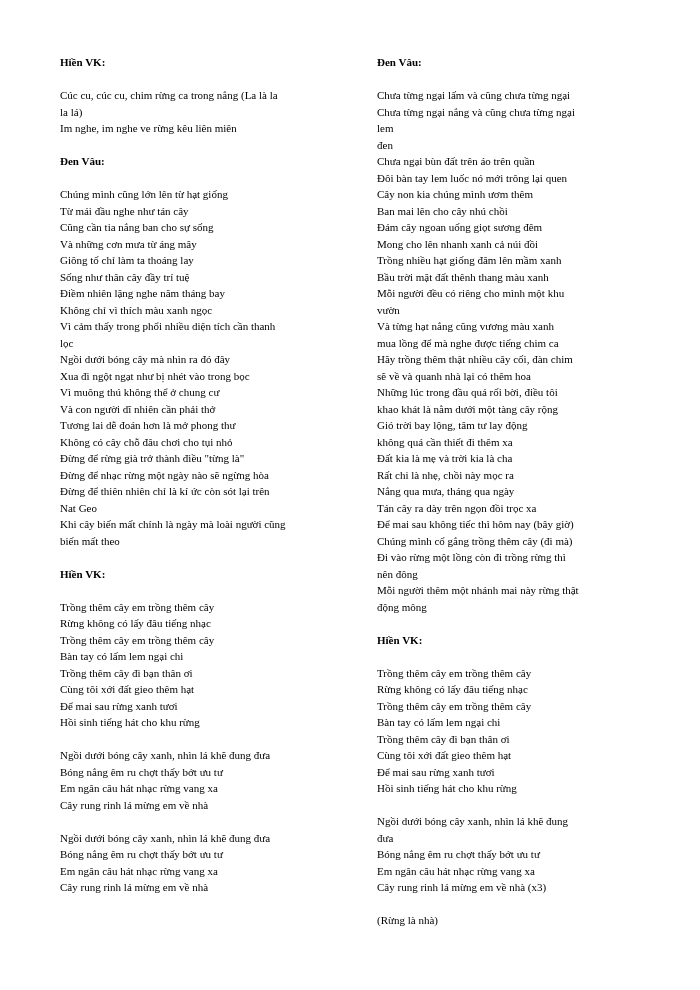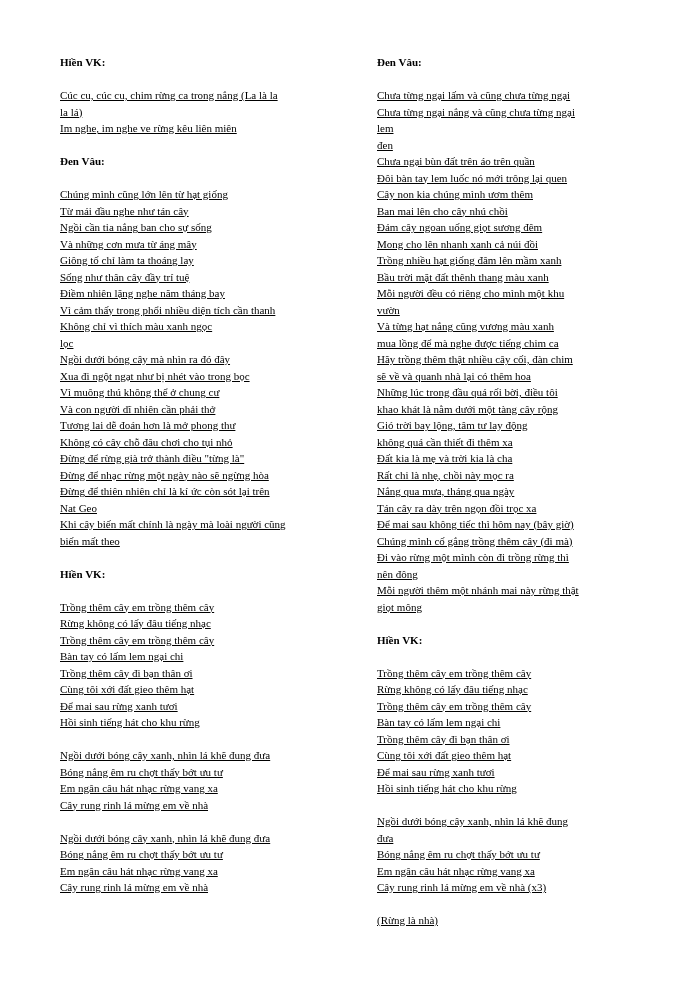--- a/index.html
+++ b/index.html
@@ -24,48 +24,47 @@
   }
   #col-left  { left: 60px;  width: 300px; }
   #col-right { left: 377px; width: 300px; }
   .heading {
     font-weight: bold;
     margin: 0 0 16.5px 0;
     white-space: nowrap;
   }
   .stanza {
     margin: 0 0 16.5px 0;
-    text-decoration: underline;
   }
   .line {
     white-space: nowrap;
   }
 </style>
 </head>
 <body>
 
 <div class="page">
   <div class="column" id="col-left">
       <div class="heading">Hiền VK:</div>
       <div class="stanza">
         <div class="line">Cúc cu, cúc cu, chim rừng ca trong nắng (La là la</div>
         <div class="line">la lá)</div>
         <div class="line">Im nghe, im nghe ve rừng kêu liên miên</div>
       </div>
       <div class="heading">Đen Vâu:</div>
       <div class="stanza">
         <div class="line">Chúng mình cũng lớn lên từ hạt giống</div>
         <div class="line">Từ mái đầu nghe như tán cây</div>
-        <div class="line">Ngồi cần tia nắng ban cho sự sống</div>
+        <div class="line">Cũng cần tia nắng ban cho sự sống</div>
         <div class="line">Và những cơn mưa từ áng mây</div>
         <div class="line">Giông tố chỉ làm ta thoáng lay</div>
         <div class="line">Sống như thân cây đầy trí tuệ</div>
         <div class="line">Điềm nhiên lặng nghe năm tháng bay</div>
+        <div class="line">Không chỉ vì thích màu xanh ngọc</div>
         <div class="line">Vì cảm thấy trong phổi nhiều diện tích cần thanh</div>
-        <div class="line">Không chỉ vì thích màu xanh ngọc</div>
         <div class="line">lọc</div>
         <div class="line">Ngồi dưới bóng cây mà nhìn ra đó đây</div>
         <div class="line">Xua đi ngột ngạt như bị nhét vào trong bọc</div>
         <div class="line">Vì muông thú không thể ở chung cư</div>
         <div class="line">Và con người dĩ nhiên cần phải thở</div>
         <div class="line">Tương lai dễ đoán hơn là mở phong thư</div>
         <div class="line">Không có cây chỗ đâu chơi cho tụi nhỏ</div>
         <div class="line">Đừng để rừng già trở thành điều "từng là"</div>
         <div class="line">Đừng để nhạc rừng một ngày nào sẽ ngừng hòa</div>
         <div class="line">Đừng để thiên nhiên chỉ là kí ức còn sót lại trên</div>
@@ -121,24 +120,24 @@
         <div class="line">Những lúc trong đầu quá rối bời, điều tôi</div>
         <div class="line">khao khát là nằm dưới một tàng cây rộng</div>
         <div class="line">Gió trời bay lộng, tâm tư lay động</div>
         <div class="line">không quá cần thiết đi thêm xa</div>
         <div class="line">Đất kia là mẹ và trời kia là cha</div>
         <div class="line">Rất chi là nhẹ, chồi này mọc ra</div>
         <div class="line">Nắng qua mưa, tháng qua ngày</div>
         <div class="line">Tán cây ra dày trên ngọn đồi trọc xa</div>
         <div class="line">Để mai sau không tiếc thì hôm nay (bây giờ)</div>
         <div class="line">Chúng mình cố gắng trồng thêm cây (đi mà)</div>
-        <div class="line">Đi vào rừng một mình còn đi trồng rừng thì</div>
+        <div class="line">Đi vào rừng một lồng còn đi trồng rừng thì</div>
         <div class="line">nên đông</div>
         <div class="line">Mỗi người thêm một nhánh mai này rừng thật</div>
-        <div class="line">giọt mông</div>
+        <div class="line">động mông</div>
       </div>
       <div class="heading">Hiền VK:</div>
       <div class="stanza">
         <div class="line">Trồng thêm cây em trồng thêm cây</div>
         <div class="line">Rừng không có lấy đâu tiếng nhạc</div>
         <div class="line">Trồng thêm cây em trồng thêm cây</div>
         <div class="line">Bàn tay có lấm lem ngại chi</div>
         <div class="line">Trồng thêm cây đi bạn thân ơi</div>
         <div class="line">Cùng tôi xới đất gieo thêm hạt</div>
         <div class="line">Để mai sau rừng xanh tươi</div>

